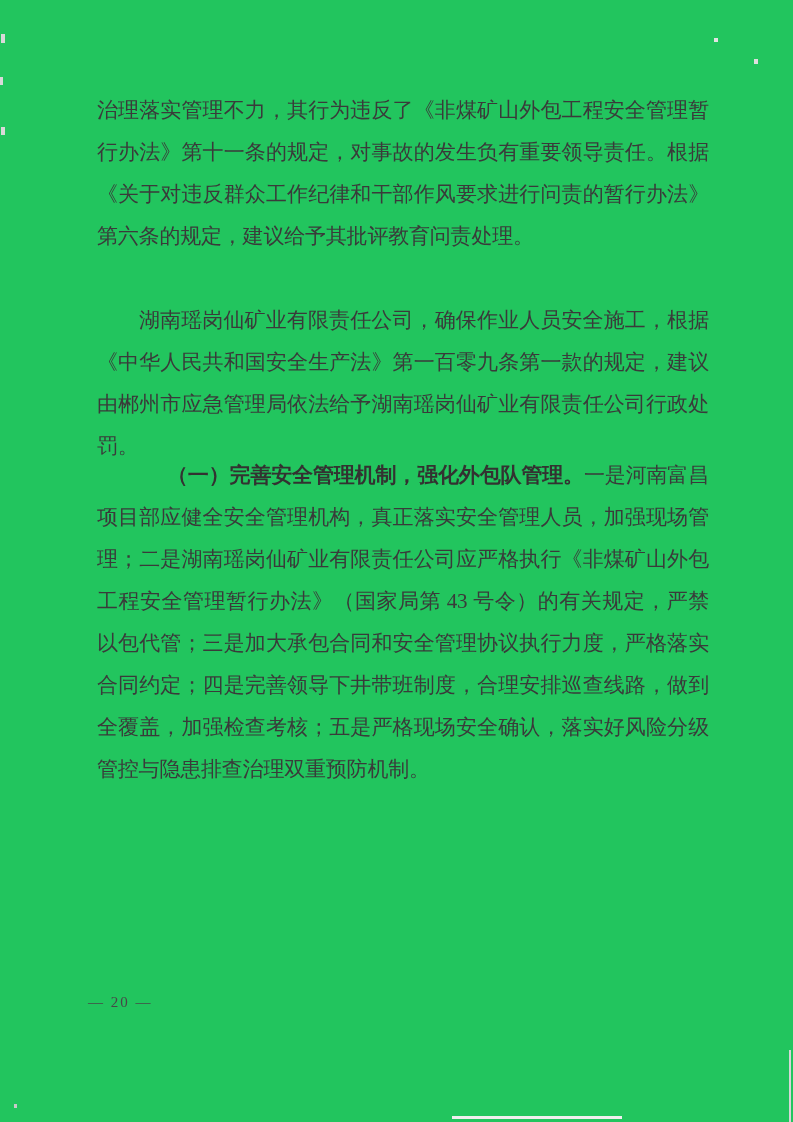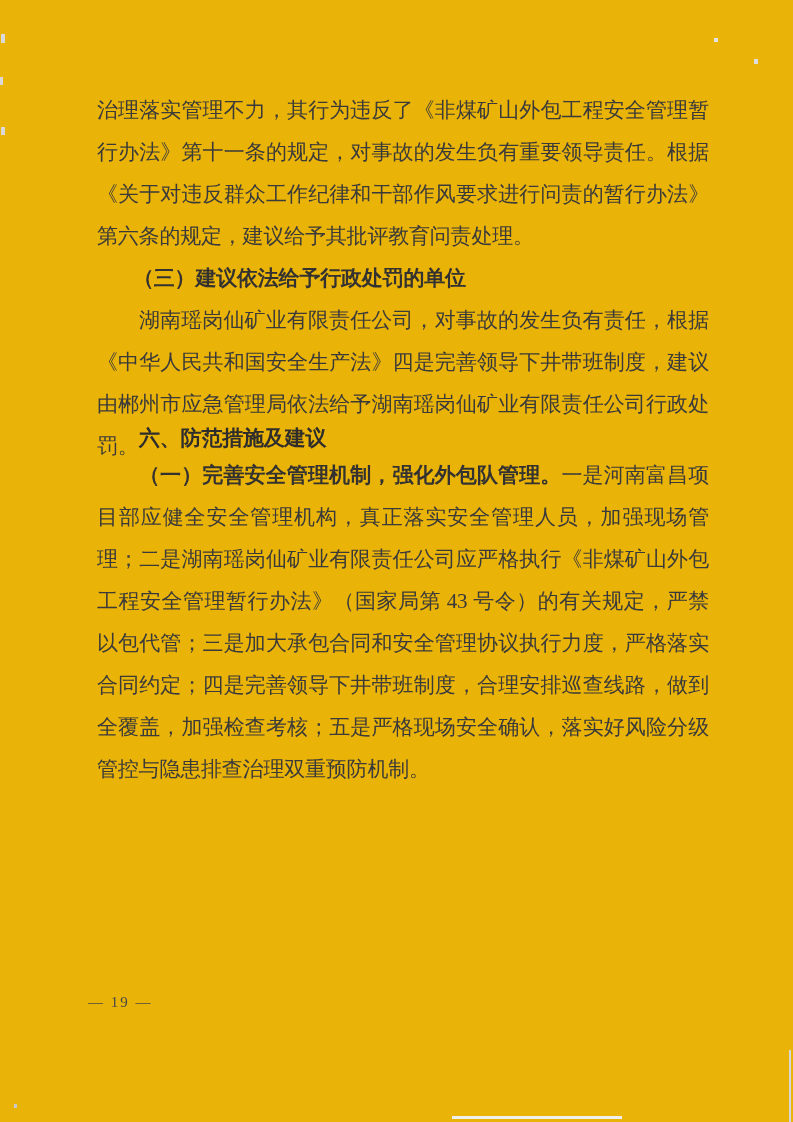--- a/index.html
+++ b/index.html
@@ -1,19 +1,19 @@
 <!DOCTYPE html>
 <html><head>
 <meta charset="utf-8">
 <style>
   html,body{margin:0;padding:0;background:#ffffff;}
   .page{
     position:relative;
     width:793px;height:1122px;
-    background:#eab308;
+    background:#22c55e;
     overflow:hidden;
     font-family:"Liberation Serif","DejaVu Serif",serif;
     color:#3a3a3a;
   }
   .page p{
     position:absolute;
     margin:0;
     left:97px;
     width:612px;
     font-size:21px;
@@ -31,21 +31,21 @@
     color:#333231;
   }
   .chapter-heading{
     font-weight:bold;
     font-family:"Liberation Sans","DejaVu Sans",sans-serif;
     font-size:21px;
     letter-spacing:1px;
     text-indent:42px;
     color:#2e2d2c;
   }
-  .lead{font-weight:bold;color:#333231;}
+  .lead{font-weight:bold;color:#333231;margin-left:28px;}
   .lh405{line-height:40.5px;}
   .lh395{line-height:39.5px;}
   .lh400{line-height:40px;}
   .page-number{
     position:absolute;
     left:88px;top:994px;
     font-size:15px;
     letter-spacing:2px;
     color:#474747;
   }
@@ -69,25 +69,23 @@
   <div class="artifact a-edge2"></div>
   <div class="artifact a-edge3"></div>
   <div class="artifact a-speck1"></div>
   <div class="artifact a-speck2"></div>
   <div class="artifact a-dot"></div>
   <div class="artifact a-rightline"></div>
   <div class="artifact a-bottomsmudge"></div>
 
   <p style="top:89px;">治理落实管理不力，其行为违反了《非煤矿山外包工程安全管理暂行办法》第十一条的规定，对事故的发生负有重要领导责任。根据《关于对违反群众工作纪律和干部作风要求进行问责的暂行办法》第六条的规定，建议给予其批评教育问责处理。</p>
 
-  <p class="subheading" style="top:257px;">（三）建议依法给予行政处罚的单位</p>
 
-  <p class="indent" style="top:299px;">湖南瑶岗仙矿业有限责任公司，对事故的发生负有责任，根据《中华人民共和国安全生产法》四是完善领导下井带班制度，建议由郴州市应急管理局依法给予湖南瑶岗仙矿业有限责任公司行政处罚。</p>
+  <p class="indent" style="top:299px;">湖南瑶岗仙矿业有限责任公司，确保作业人员安全施工，根据《中华人民共和国安全生产法》第一百零九条第一款的规定，建议由郴州市应急管理局依法给予湖南瑶岗仙矿业有限责任公司行政处罚。</p>
 
-  <p class="chapter-heading" style="top:417px;">六、防范措施及建议</p>
 
   <p class="indent lh405" style="top:454px;"><span class="lead">（一）完善安全管理机制，强化外包队管理。</span><span>一是河南富昌项目部应健全安全管理机构，真正落实安全管理人员，加强现场管理；二是湖南瑶岗仙矿业有限责任公司应严格执行《非煤矿山外包工程安全管理暂行办法》（国家局第 43 号令）的有关规定，严禁以包代管；三是加大承包合同和安全管理协议执行力度，严格落实合同约定；四是完善领导下井带班制度，合理安排巡查线路，做到全覆盖，加强检查考核；五是严格现场安全确认，落实好风险分级管控与隐患排查治理双重预防机制。</span></p>
 
 
 
-  <div class="page-number">— 19 —</div>
+  <div class="page-number">— 20 —</div>
 
 </div>
 
 </body></html>

